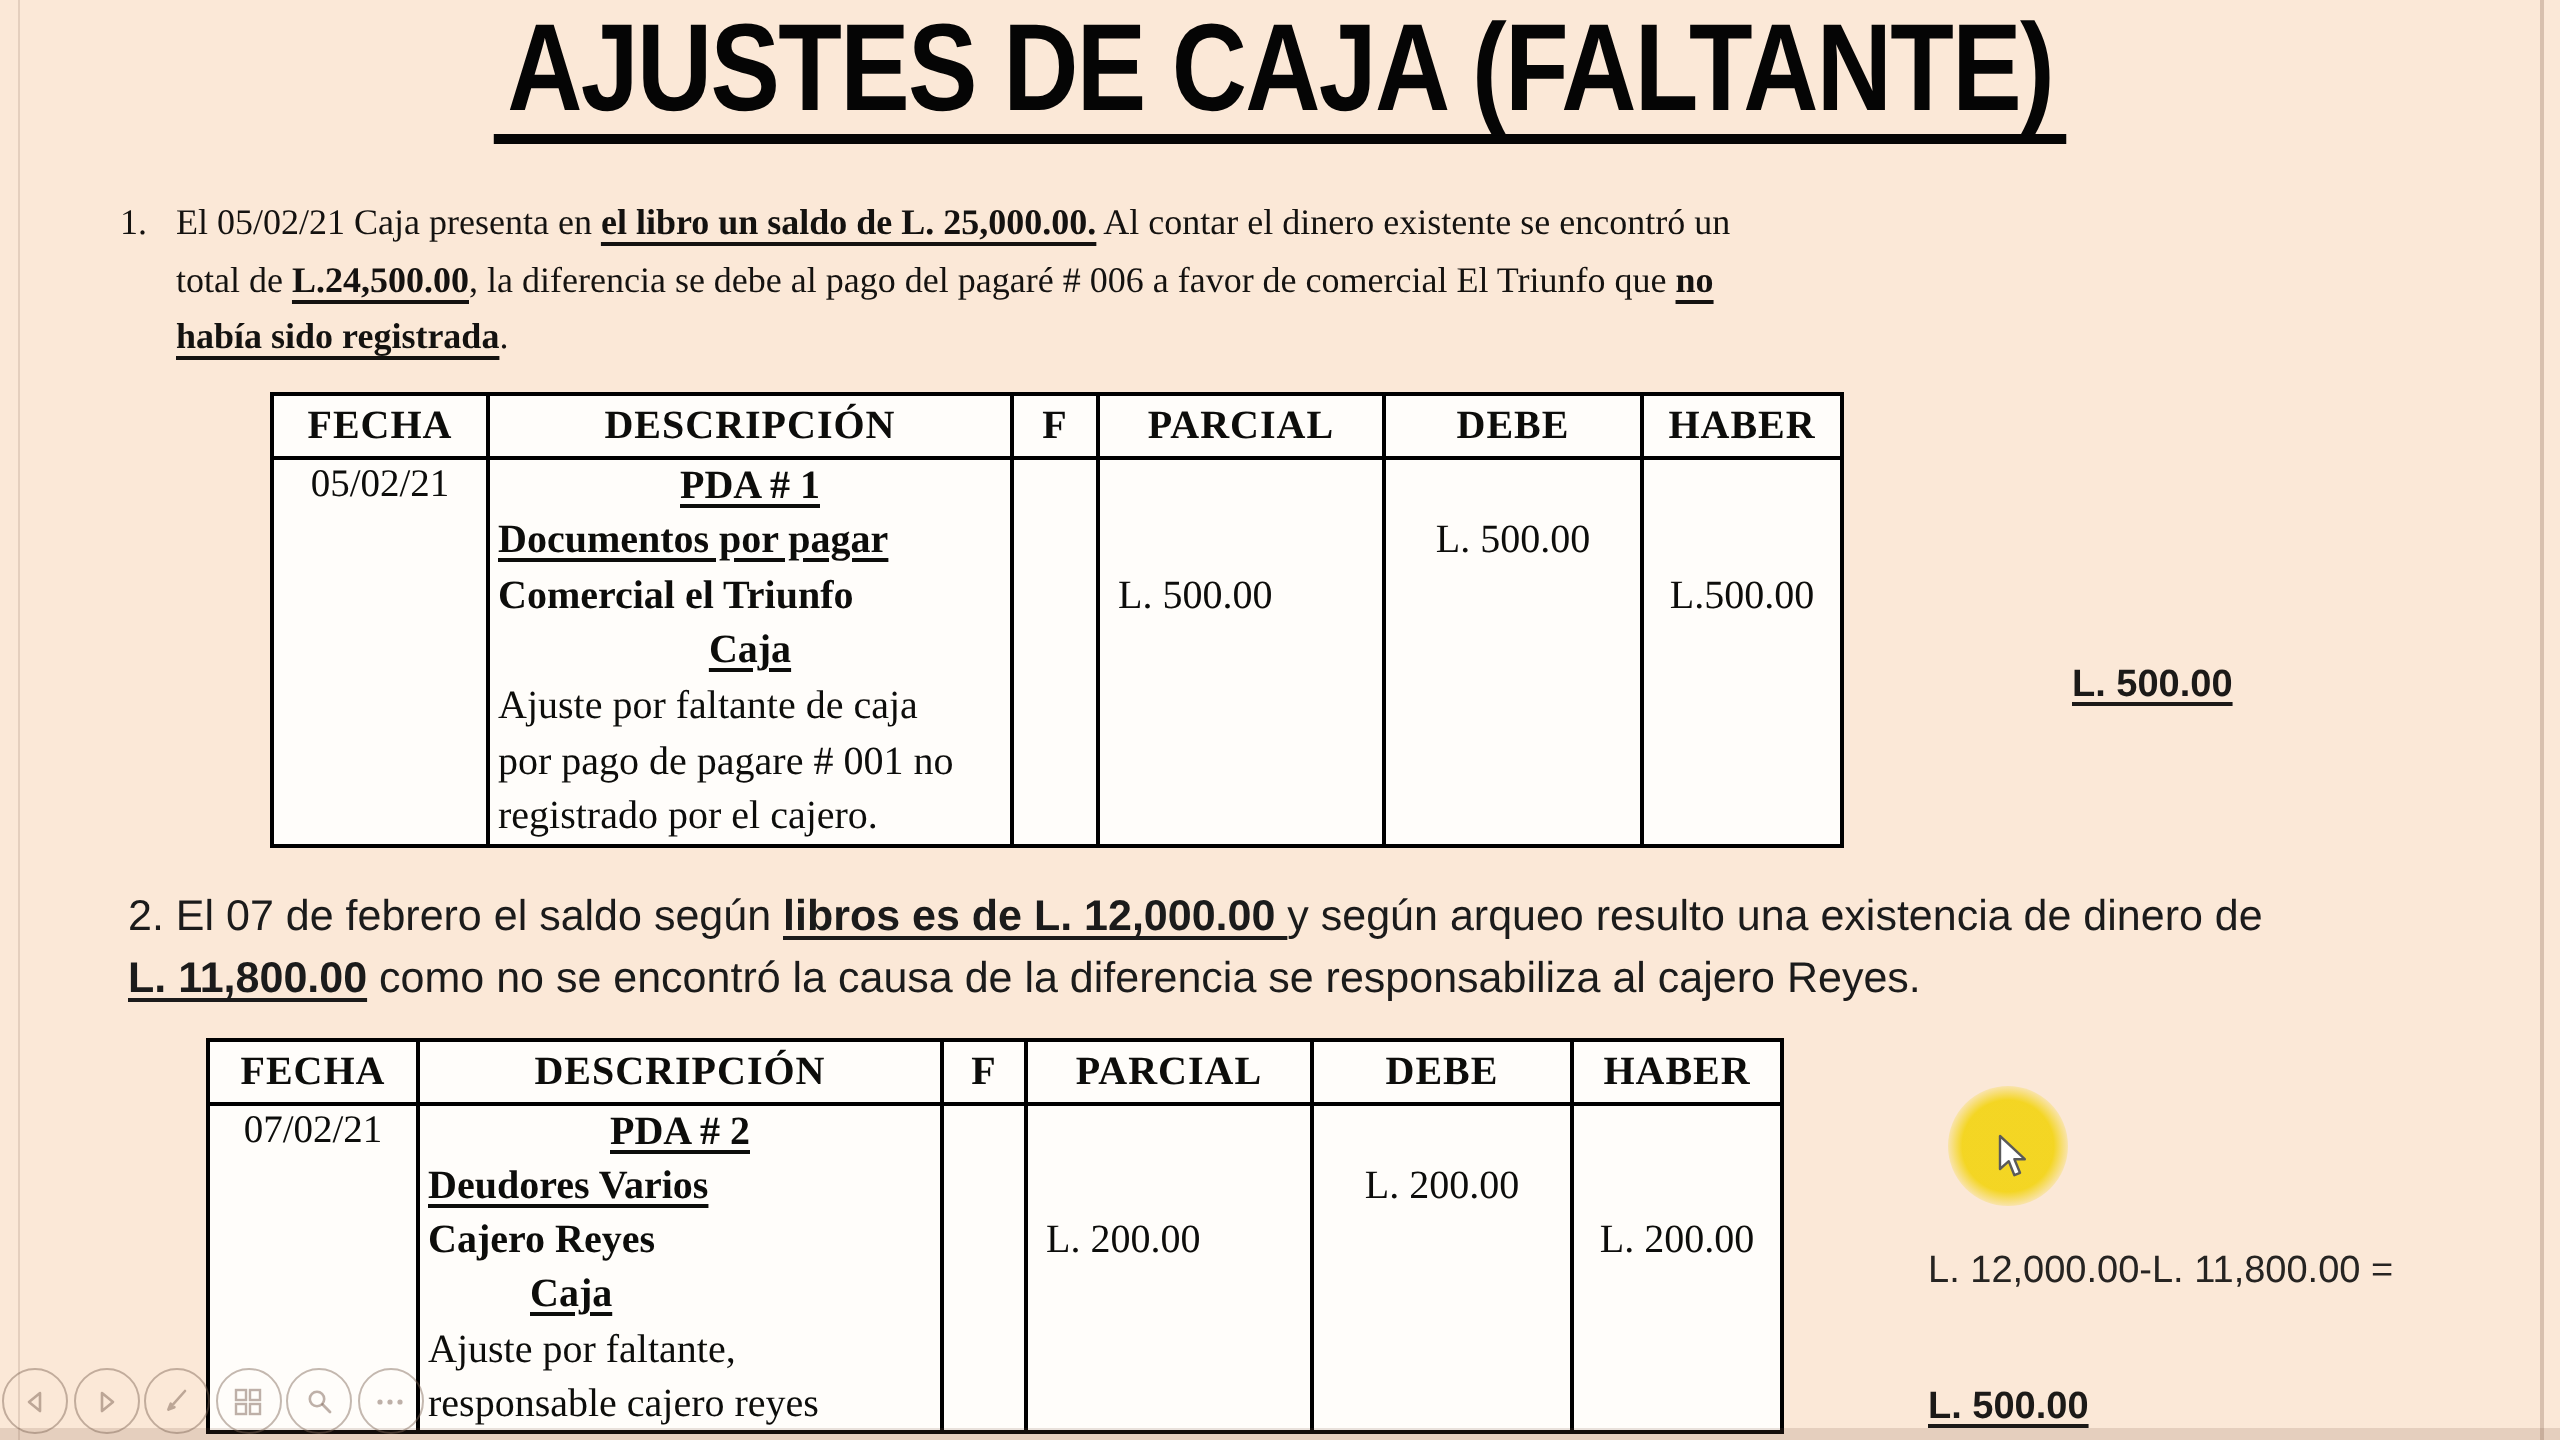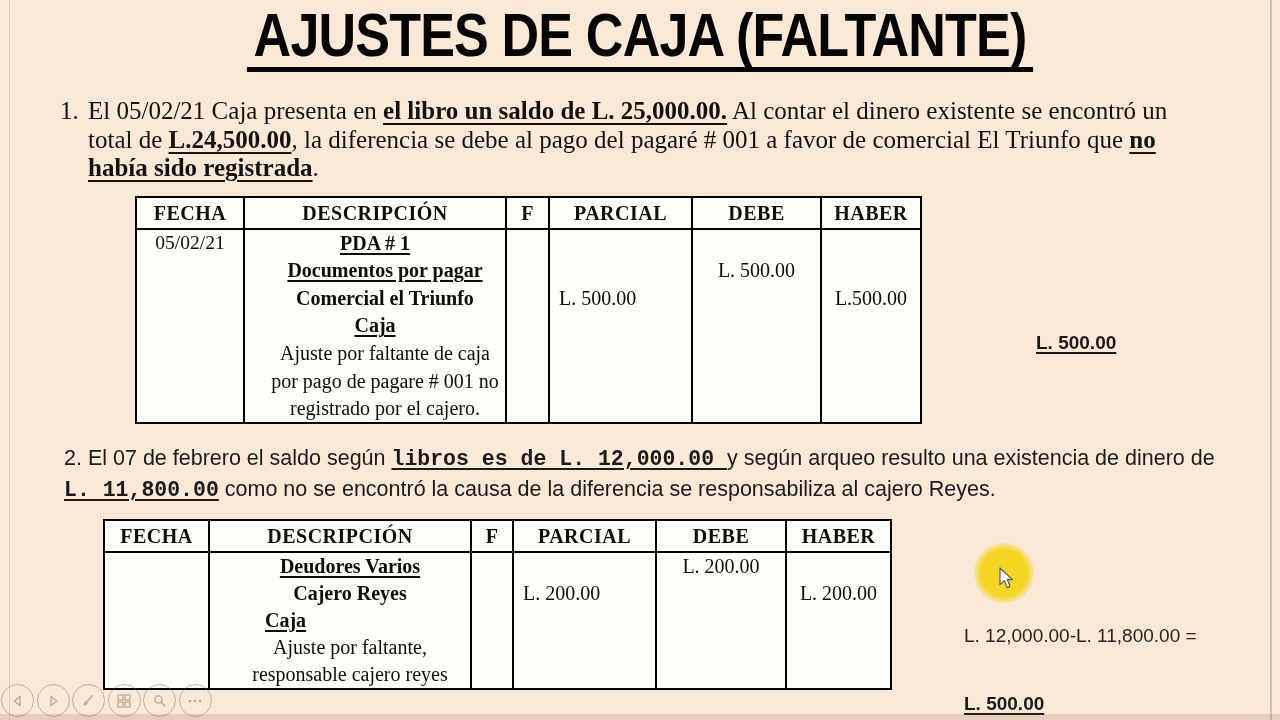--- a/index.html
+++ b/index.html
@@ -22,52 +22,52 @@
     display:inline-block;
     font-family:"Liberation Sans", sans-serif;
     font-weight:bold;font-size:62px;line-height:58px;letter-spacing:-1px;
     color:#050505;
     border-bottom:5px solid #050505;padding:0 8px 3px 8px;
     transform:scaleX(.84);transform-origin:center top;
     white-space:pre;
   }
 
   
-  .p1{position:absolute;left:60px;top:97px;width:1110px;font-size:25px;}
+  .p1{position:absolute;left:60px;top:97px;width:1110px;font-size:18px;}
   .p1 .pline{height:28.5px;line-height:28.5px;white-space:pre;}
   .p1 .pline.cont{padding-left:28px;}
   .p1 .marker{display:inline-block;width:28px;}
   .bu{font-weight:bold;text-decoration:underline;text-decoration-thickness:2px;text-underline-offset:4px;}
 
   
   .p2{position:absolute;left:64px;top:443px;width:1120px;
       font-family:"Liberation Sans", sans-serif;font-size:21.5px;color:#1b1b1b;}
   .p2 .pline{height:31px;line-height:31px;white-space:pre;}
-  .p2 .bu{text-underline-offset:3px;font-family:Liberation Mono, monospace;}
+  .p2 .bu{text-underline-offset:3px;}
 
   
   table.journal{
     position:absolute;border-collapse:collapse;table-layout:fixed;
     background:#fffdfa;border:2px solid #000;font-size:20px;color:#0d0d0b;
   }
   #t1{left:135px;top:196px;width:785px;}
   #t2{left:103px;top:519px;width:787px;}
   .journal th,.journal td{
     border-left:2px solid #000;border-right:2px solid #000;
     padding:0;overflow:visible;white-space:pre;
   }
   .journal thead th{
     border-bottom:2px solid #000;height:30px;
     font-weight:bold;text-align:center;font-size:20px;letter-spacing:.5px;border-radius:14px;
   }
   #t1 tbody tr{height:27.7px;}
   #t2 tbody tr{height:27.4px;}
   .journal tbody td{vertical-align:middle;}
   td.fecha{text-align:center;font-weight:normal;font-size:19.5px;}
-  td.desc{padding-left:20px;text-align:center;}
+  td.desc{padding-left:4px;text-align:left;}
   td.d-c{text-align:center;padding-left:0;}
   td.ind{padding-left:55px;text-align:left;}
   .d-b{font-weight:bold;}
   .d-u{text-decoration:underline;text-decoration-thickness:2px;text-underline-offset:3px;}
   td.amt-l{text-align:left;padding-left:9px;}
   td.amt-c{text-align:center;}
 
   
   .note{position:absolute;font-family:"Liberation Sans", sans-serif;
         font-size:19px;line-height:22.5px;color:#262422;white-space:pre;}
@@ -96,21 +96,21 @@
 <body>
 
 <div class="slide">
 
   <div class="title-wrap">
     <span class="title">AJUSTES DE CAJA (FALTANTE)</span>
   </div>
 
   <div class="p1">
     <div class="pline"><span class="marker">1.</span><span>El 05/02/21 Caja presenta en </span><span class="bu">el libro un saldo de L. 25,000.00.</span><span> Al contar el dinero existente se encontró un</span></div>
-    <div class="pline cont"><span>total de </span><span class="bu">L.24,500.00</span><span>, la diferencia se debe al pago del pagaré # 001 a favor de comercial El Triunfo que </span><span class="bu">no</span></div>
+    <div class="pline cont"><span>total de </span><span class="bu">L.24,500.00</span><span>, la diferencia se debe al pago del pagaré # 006 a favor de comercial El Triunfo que </span><span class="bu">no</span></div>
     <div class="pline cont"><span class="bu">había sido registrada</span><span>.</span></div>
   </div>
 
   <table class="journal" id="t1">
     <colgroup>
       <col style="width:108px">
         <col style="width:262px">
         <col style="width:43px">
       <col style="width:143px">
         <col style="width:129px">
@@ -209,20 +209,28 @@
         <th>FECHA</th>
         <th>DESCRIPCIÓN</th>
         <th>F</th>
         <th>PARCIAL</th>
         <th>DEBE</th>
         <th>HABER</th>
       </tr>
     </thead>
     <tbody>
       <tr>
+        <td class="fecha">07/02/21</td>
+        <td class="desc d-c d-b d-u">PDA # 2</td>
+        <td></td>
+          <td></td>
+          <td></td>
+          <td></td>
+      </tr>
+      <tr>
         <td></td>
         <td class="desc d-b d-u">Deudores Varios</td>
         <td></td>
           <td></td>
         <td class="amt-c">L. 200.00</td>
         <td></td>
       </tr>
       <tr>
         <td></td>
         <td class="desc d-b">Cajero Reyes</td>

